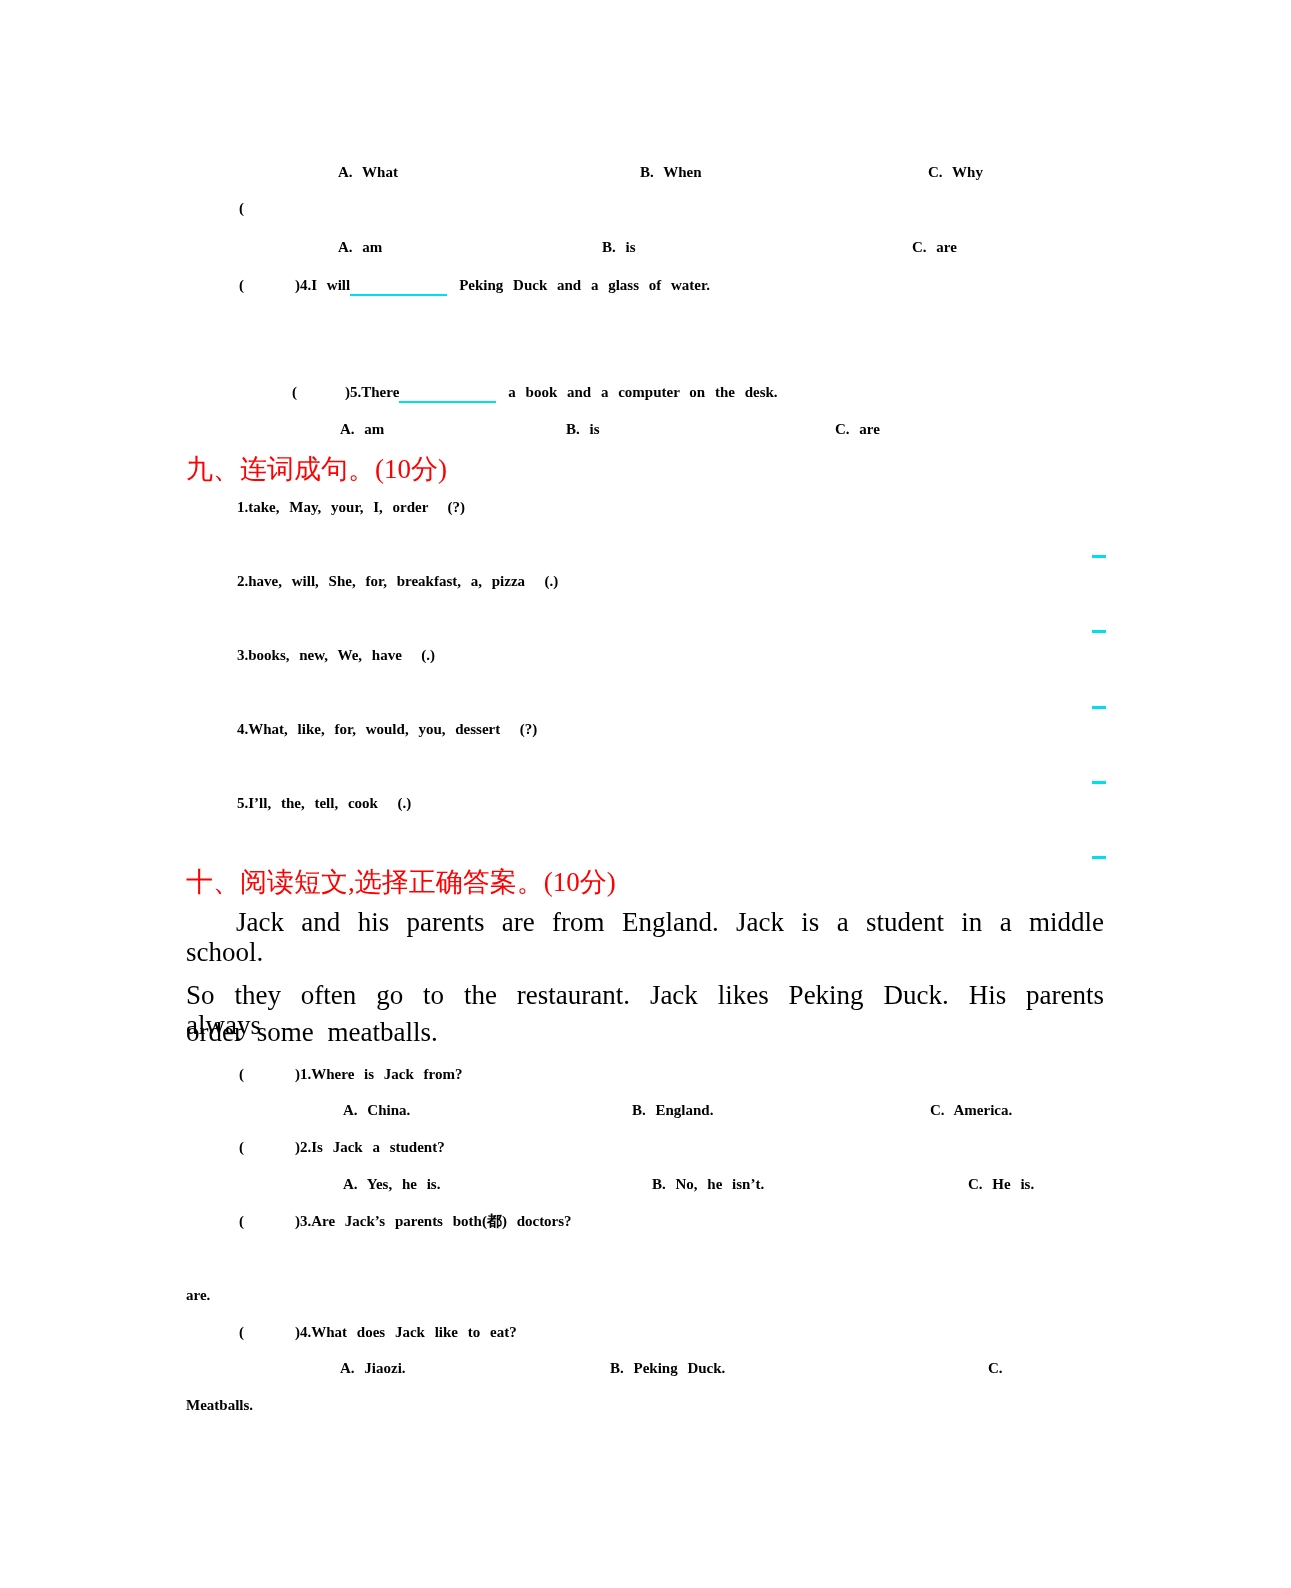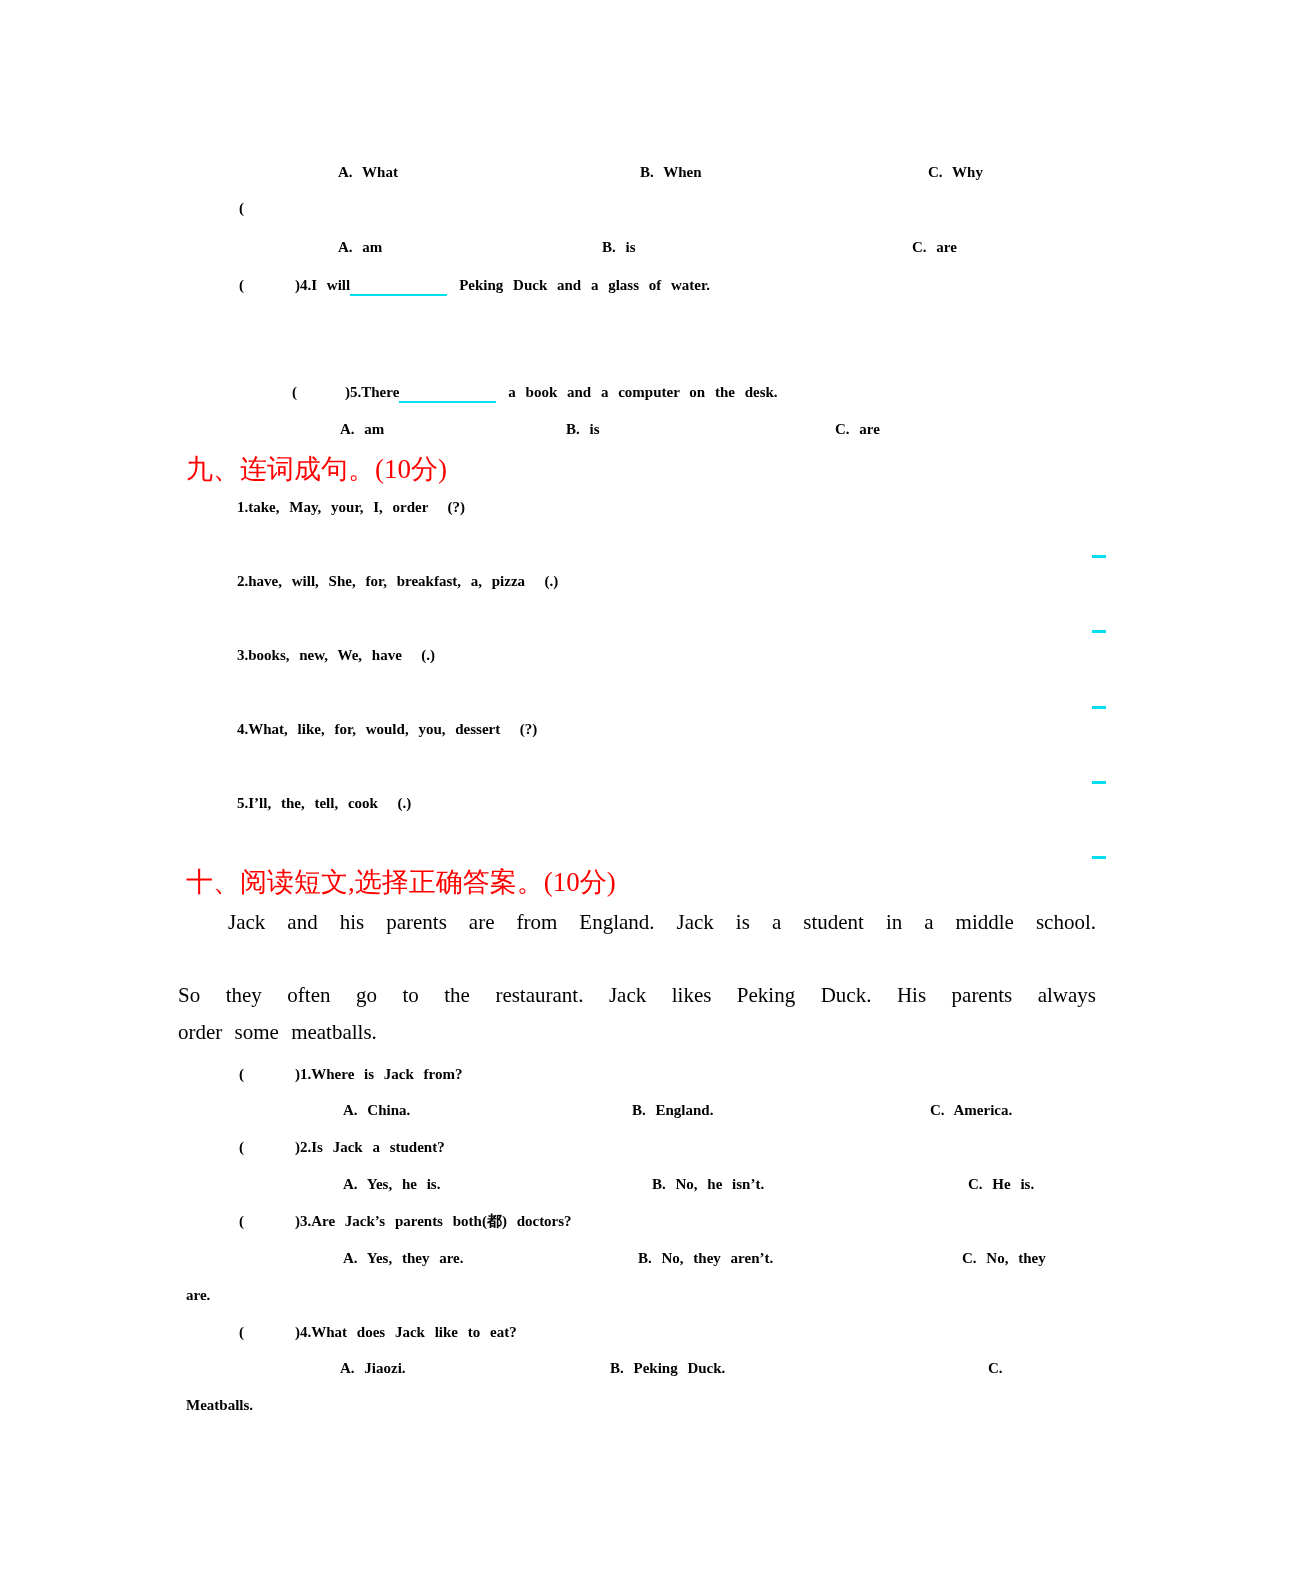--- a/index.html
+++ b/index.html
@@ -31,22 +31,22 @@
     margin-right:12px;
   }
   .heading{
     position:absolute;left:186px;
     color:var(--heading-color);
     font-size:27px;line-height:34px;
     white-space:pre;
     font-family:"Liberation Serif","DejaVu Serif",serif;
   }
   .pline{
-    position:absolute;left:178px;width:918px;
-    font-size:21px;line-height:30px;
+    position:absolute;left:186px;width:918px;
+    font-size:27px;line-height:30px;
     text-align:justify;text-align-last:justify;
     word-spacing:6px;
   }
   .pline.indent{text-indent:50px;}
   .pline.last{text-align-last:left;word-spacing:7px;}
   .dash{
     position:absolute;left:1092px;
     width:14px;height:3px;
     background:var(--blank-color);
   }
@@ -136,25 +136,20 @@
   <div class="line" style="top:1169px">
     <span style="left:343px">A. Yes, he is.</span>
     <span style="left:652px">B. No, he isn’t.</span>
     <span style="left:968px">C. He is.</span>
   </div>
 
   <div class="line" style="top:1206px">
     <span style="left:239px">(</span>
     <span style="left:295px">)3.Are Jack’s parents both(都) doctors?</span>
   </div>
-  <div class="line" style="top:1243px">
-    <span style="left:343px">A. Yes, they are.</span>
-    <span style="left:638px">B. No, they aren’t.</span>
-    <span style="left:962px">C. No, they</span>
-  </div>
   <div class="line" style="top:1280px">
     <span style="left:186px">are.</span>
   </div>
 
   <div class="line" style="top:1317px">
     <span style="left:239px">(</span>
     <span style="left:295px">)4.What does Jack like to eat?</span>
   </div>
   <div class="line" style="top:1390px">
     <span style="left:186px">Meatballs.</span>

